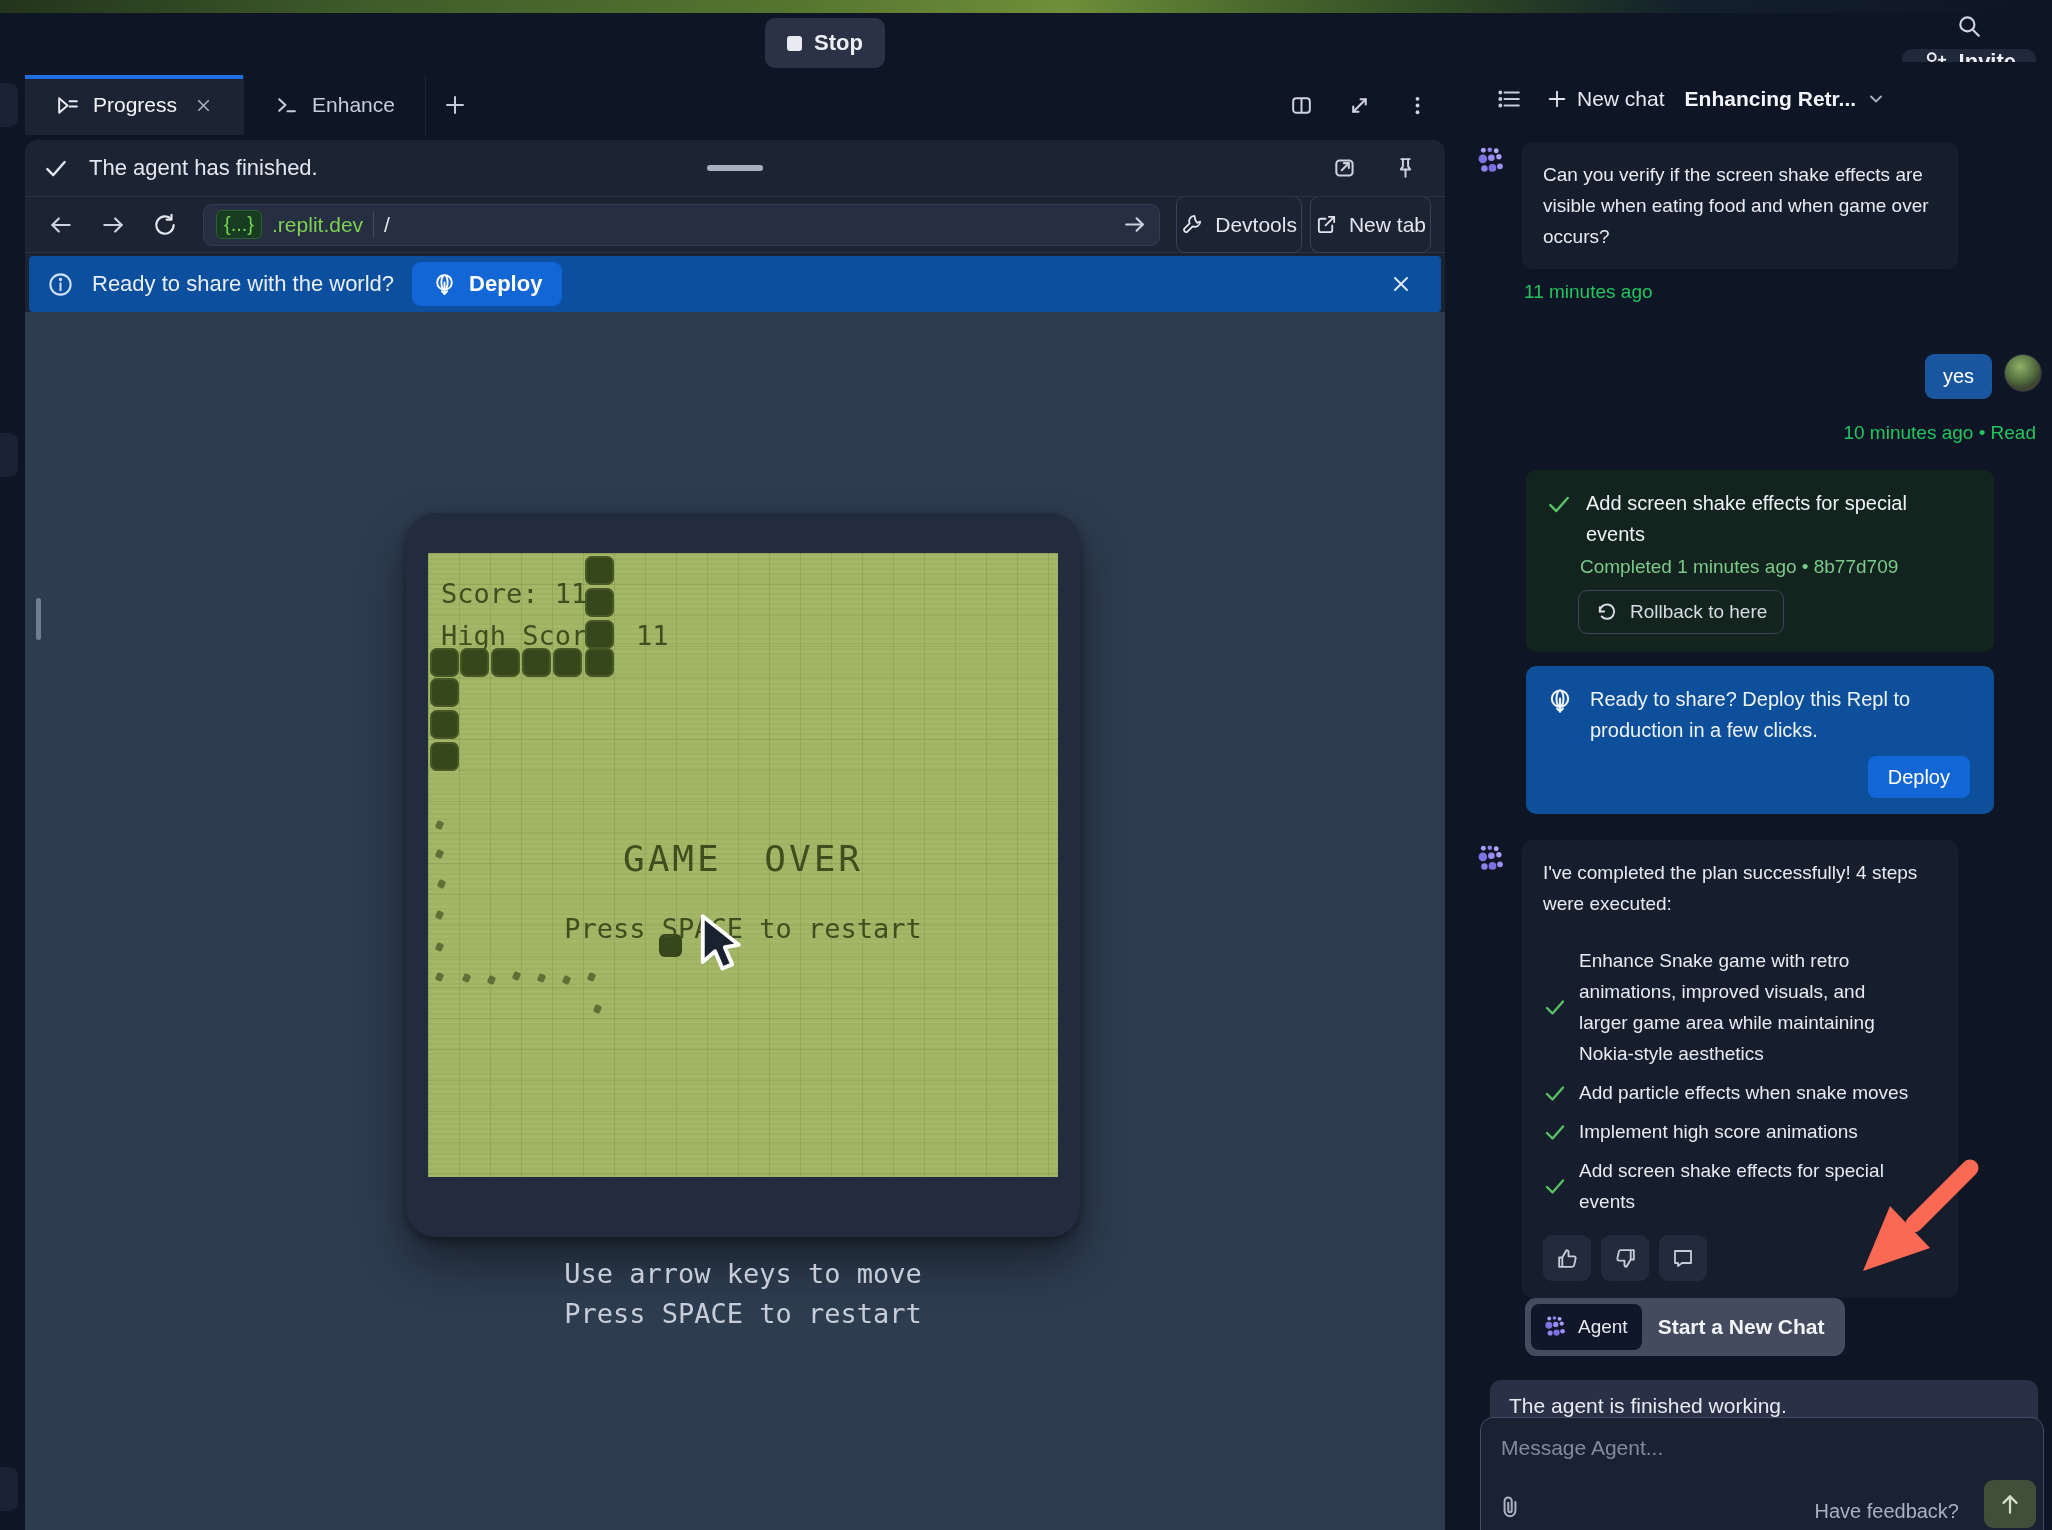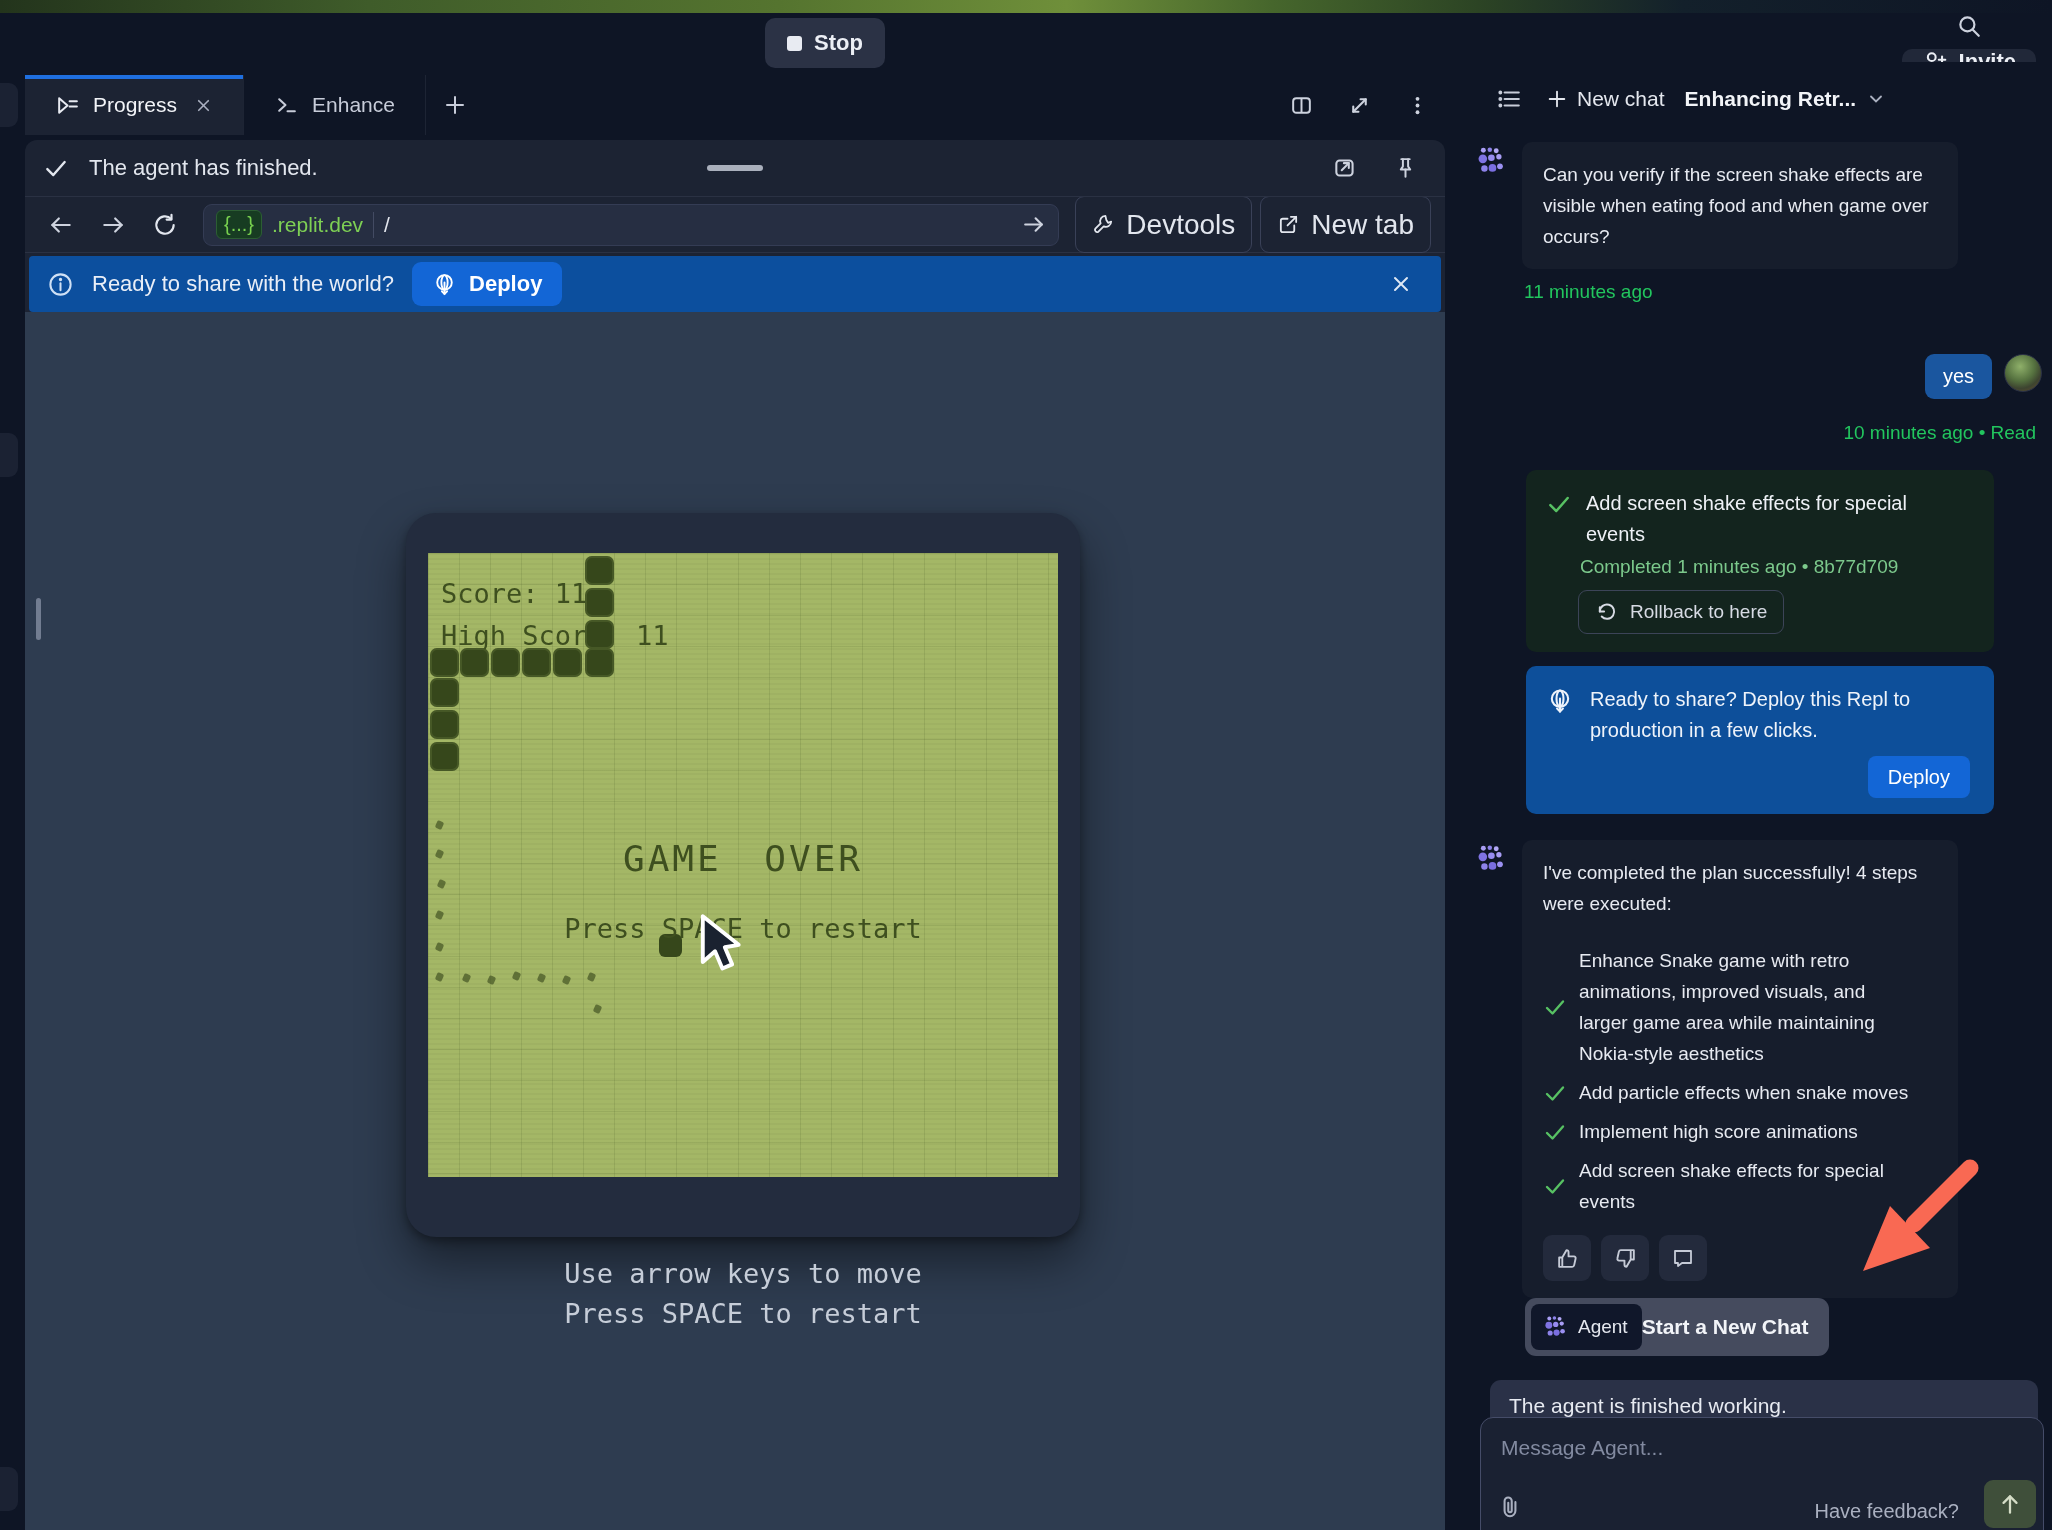--- a/index.html
+++ b/index.html
@@ -47,21 +47,21 @@
   .drag-handle { position:absolute; left:50%; top:50%; transform:translate(-50%,-50%); width:56px; height:6px; border-radius:3px; background:#aab0bd; }
   .status-icons { margin-left:auto; display:flex; gap:16px; }
   .nav-row { height:56px; display:flex; align-items:center; gap:8px; padding:0 14px; border-bottom:1px solid #2a3143; background:#1c2333;}
   .url-field { flex:1; height:42px; background:#262e42; border:1px solid #343c54; border-radius:9px; display:flex; align-items:center; gap:10px; padding:0 12px; margin:0 8px;}
   .url-chip { background:#173c22; border:1px solid #2c5e33; color:#78d14f; border-radius:6px; font-size:20px; padding:2px 7px; }
   .url-host { color:#7ed054; font-size:21px; }
   .url-sep { width:1px; height:26px; background:#434b63; }
   .url-path { color:#e4e7ee; font-size:21px; }
   .url-go { margin-left:auto; display:flex; }
   .chrome-btn { display:flex; align-items:center; gap:11px; height:57px; background:#1c2333; border:1px solid #3a4158; border-radius:9px;
-    padding:0 16px; color:#e2e6ee; font-size:28px; font-family:inherit; cursor:pointer; }
+    padding:0 4px; color:#e2e6ee; font-size:21px; font-family:inherit; cursor:pointer; }
   .deploy-banner { height:56px; margin:3px 4px 0 4px; background:#0c4f9e; border-radius:4px; display:flex; align-items:center; gap:18px; padding:0 18px; }
   .banner-text { color:#e9eef7; font-size:22px; }
   .banner-deploy { display:flex; align-items:center; gap:12px; background:#1366d6; border:none; border-radius:9px; height:44px; padding:0 20px;
     color:#fff; font-size:22px; font-weight:600; font-family:inherit; cursor:pointer;}
   .banner-close { margin-left:auto; }
 
   
   .viewport { position:relative; height:1218px; background:#2e3c50; }
   .phone { position:absolute; left:381px; top:201px; width:674px; height:724px; background:#232c3e; border-radius:30px;
     box-shadow:0 24px 48px rgba(0,0,0,.45), 0 4px 10px rgba(0,0,0,.35); }
@@ -108,21 +108,21 @@
   .deploy-card-btn { display:block; margin:10px 4px 0 auto; background:#1366d6; border:none; border-radius:8px; height:42px; padding:0 20px;
     color:#fff; font-size:20px; font-family:inherit; cursor:pointer; }
 
   .steps { list-style:none; margin-top:26px; display:flex; flex-direction:column; gap:8px; }
   .step { display:flex; align-items:center; gap:12px; }
   .step svg { flex:0 0 auto; }
   .step-text { color:#e7eaf1; font-size:19px; line-height:31px; max-width:340px; }
   .fb-row { display:flex; gap:10px; margin-top:18px; }
   .fb-btn { width:48px; height:46px; background:#232a3c; border:none; border-radius:9px; display:flex; align-items:center; justify-content:center; cursor:pointer; color:#c6cbd7;}
 
-  .agent-pill { position:absolute; left:55px; top:1236px; height:58px; display:flex; align-items:center; 
+  .agent-pill { position:absolute; left:55px; top:1236px; height:58px; display:flex; align-items:center; gap:16px;
     background:#454b5e; border:none; border-radius:11px; padding:6px 20px 6px 6px; cursor:pointer; }
   .pill-inner { display:flex; align-items:center; gap:9px; background:#10172a; border-radius:8px; height:46px; padding:0 14px; }
   .pill-inner span { color:#e4e7ee; font-size:19px; }
   .pill-label { color:#f2f4f8; font-size:21px; font-weight:600; }
 
   .toast { position:absolute; left:20px; top:1318px; width:548px; height:52px; background:#2a3147; border-radius:11px;
     display:flex; align-items:center; padding:0 19px; color:#e7eaf1; font-size:21px; }
   .composer { position:absolute; left:10px; top:1355px; width:564px; height:170px; background:#1a2132; border:1.5px solid #454c68; border-radius:13px; }
   .composer input { position:absolute; left:20px; top:18px; width:510px; background:transparent; border:none; outline:none;
     color:#e7eaf1; font-size:21px; font-family:inherit; }

